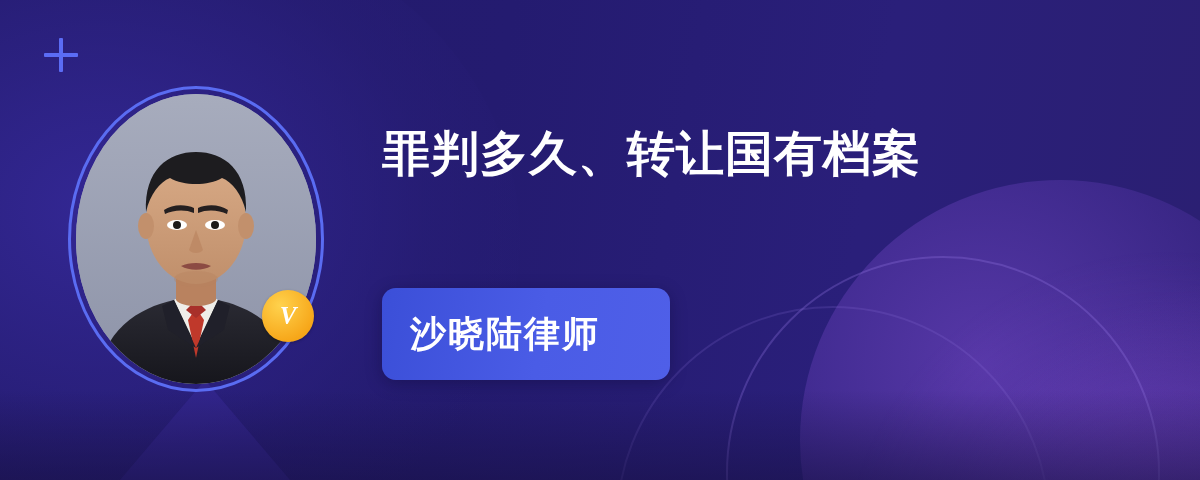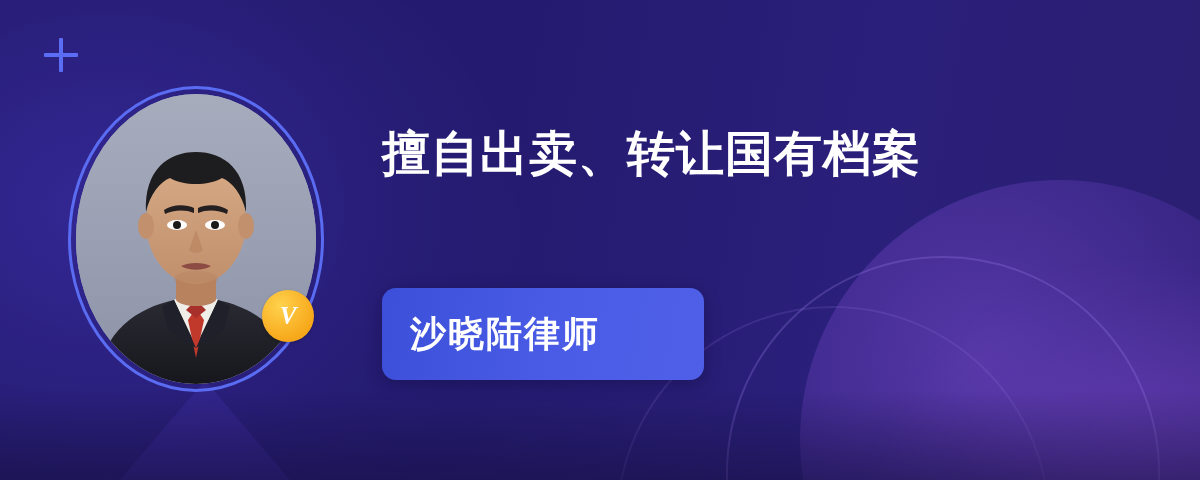--- a/index.html
+++ b/index.html
@@ -178,21 +178,21 @@
     font-weight: bold;
     line-height: 1.42;
     letter-spacing: 1px;
   }
   .headline .line { display: block; white-space: nowrap; }
 
   .name-pill {
     position: absolute;
     left: 382px;
     top: 288px;
-    width: 322px;
+    width: 288px;
     height: 92px;
     border-radius: 14px;
     background: linear-gradient(100deg, #3b4fd8 0%, #4a5ce6 55%, #4f5fe8 100%);
     display: flex;
     align-items: center;
     box-shadow: 0 4px 16px rgba(12,8,50,0.35);
   }
   .name-pill .name-text {
     color: #ffffff;
     font-size: 36px;
@@ -270,20 +270,20 @@
         <ellipse cx="120" cy="185" rx="22" ry="8" fill="#b7815e" opacity="0.4"></ellipse>
       </svg>
     </div>
     <div class="avatar-ring"></div>
     <div class="verify-badge">
       <span>V</span>
     </div>
   </div>
 
   <div class="headline">
-    <span class="line">擅自出卖、转让国有档案</span>
+    <span class="line">罪判多久、转让国有档案</span>
   </div>
 
   <div class="name-pill">
     <span class="name-text">沙晓陆律师</span>
   </div>
 
 </div>
 
 </body></html>

